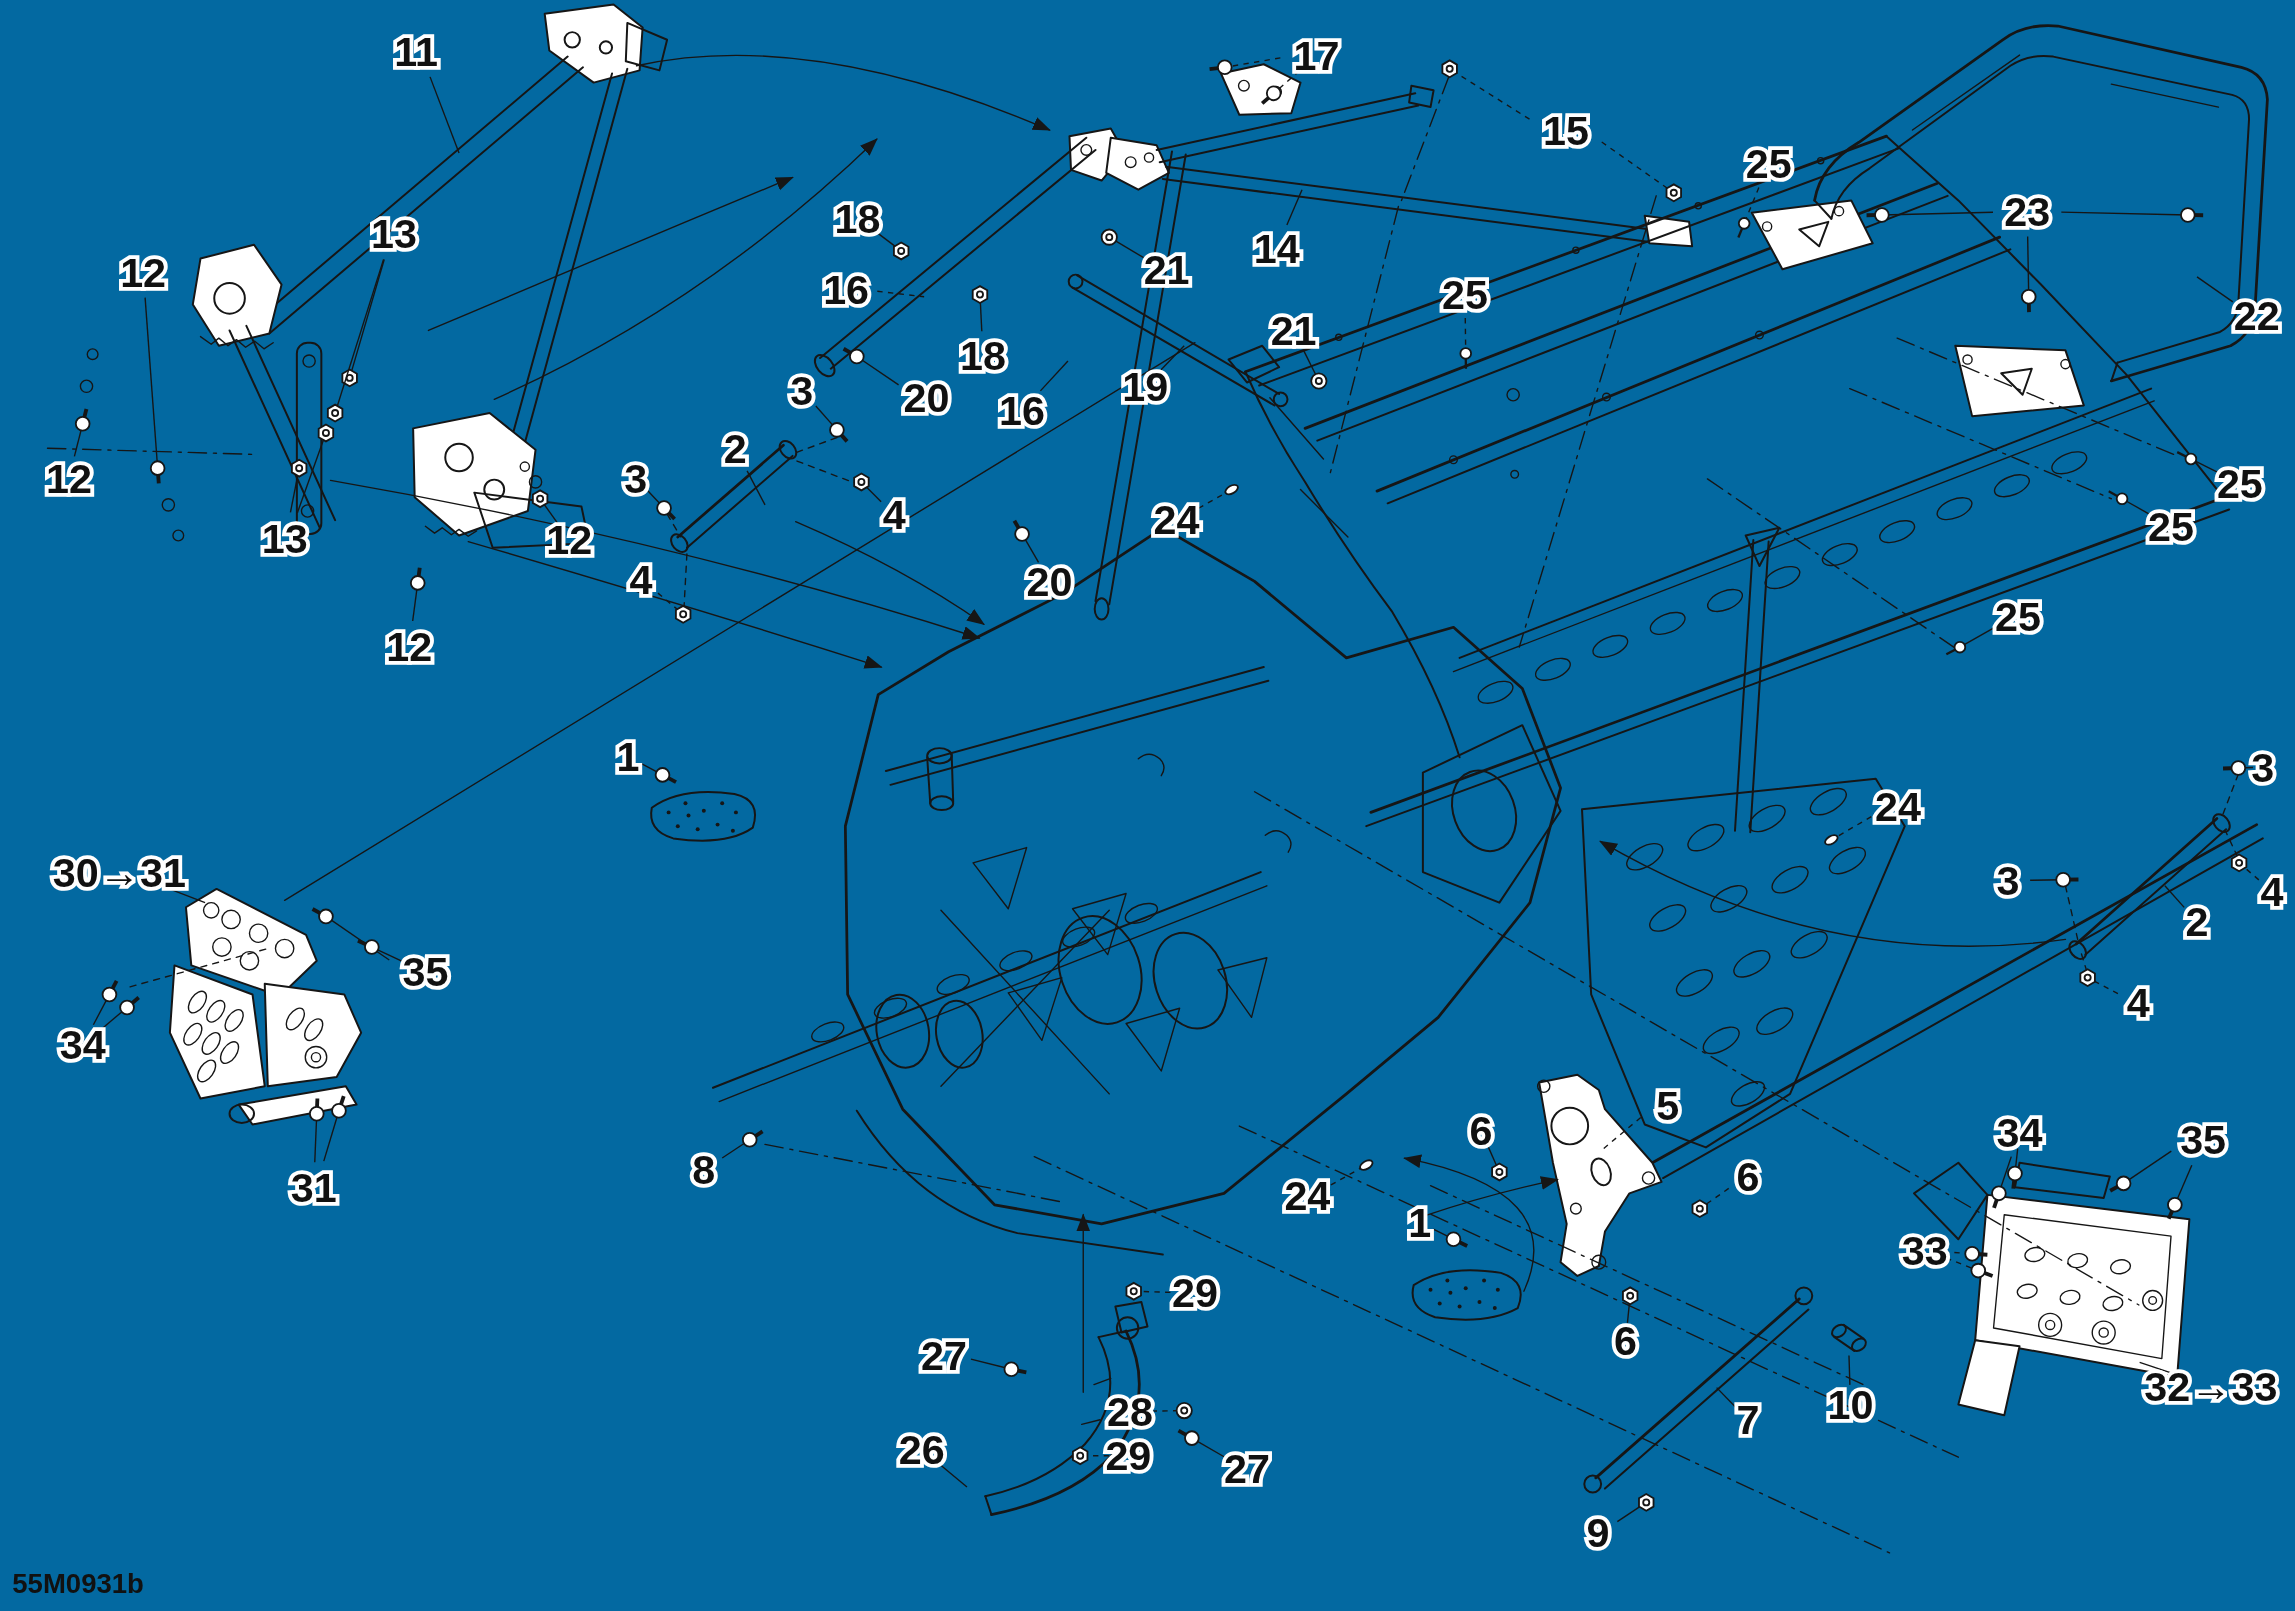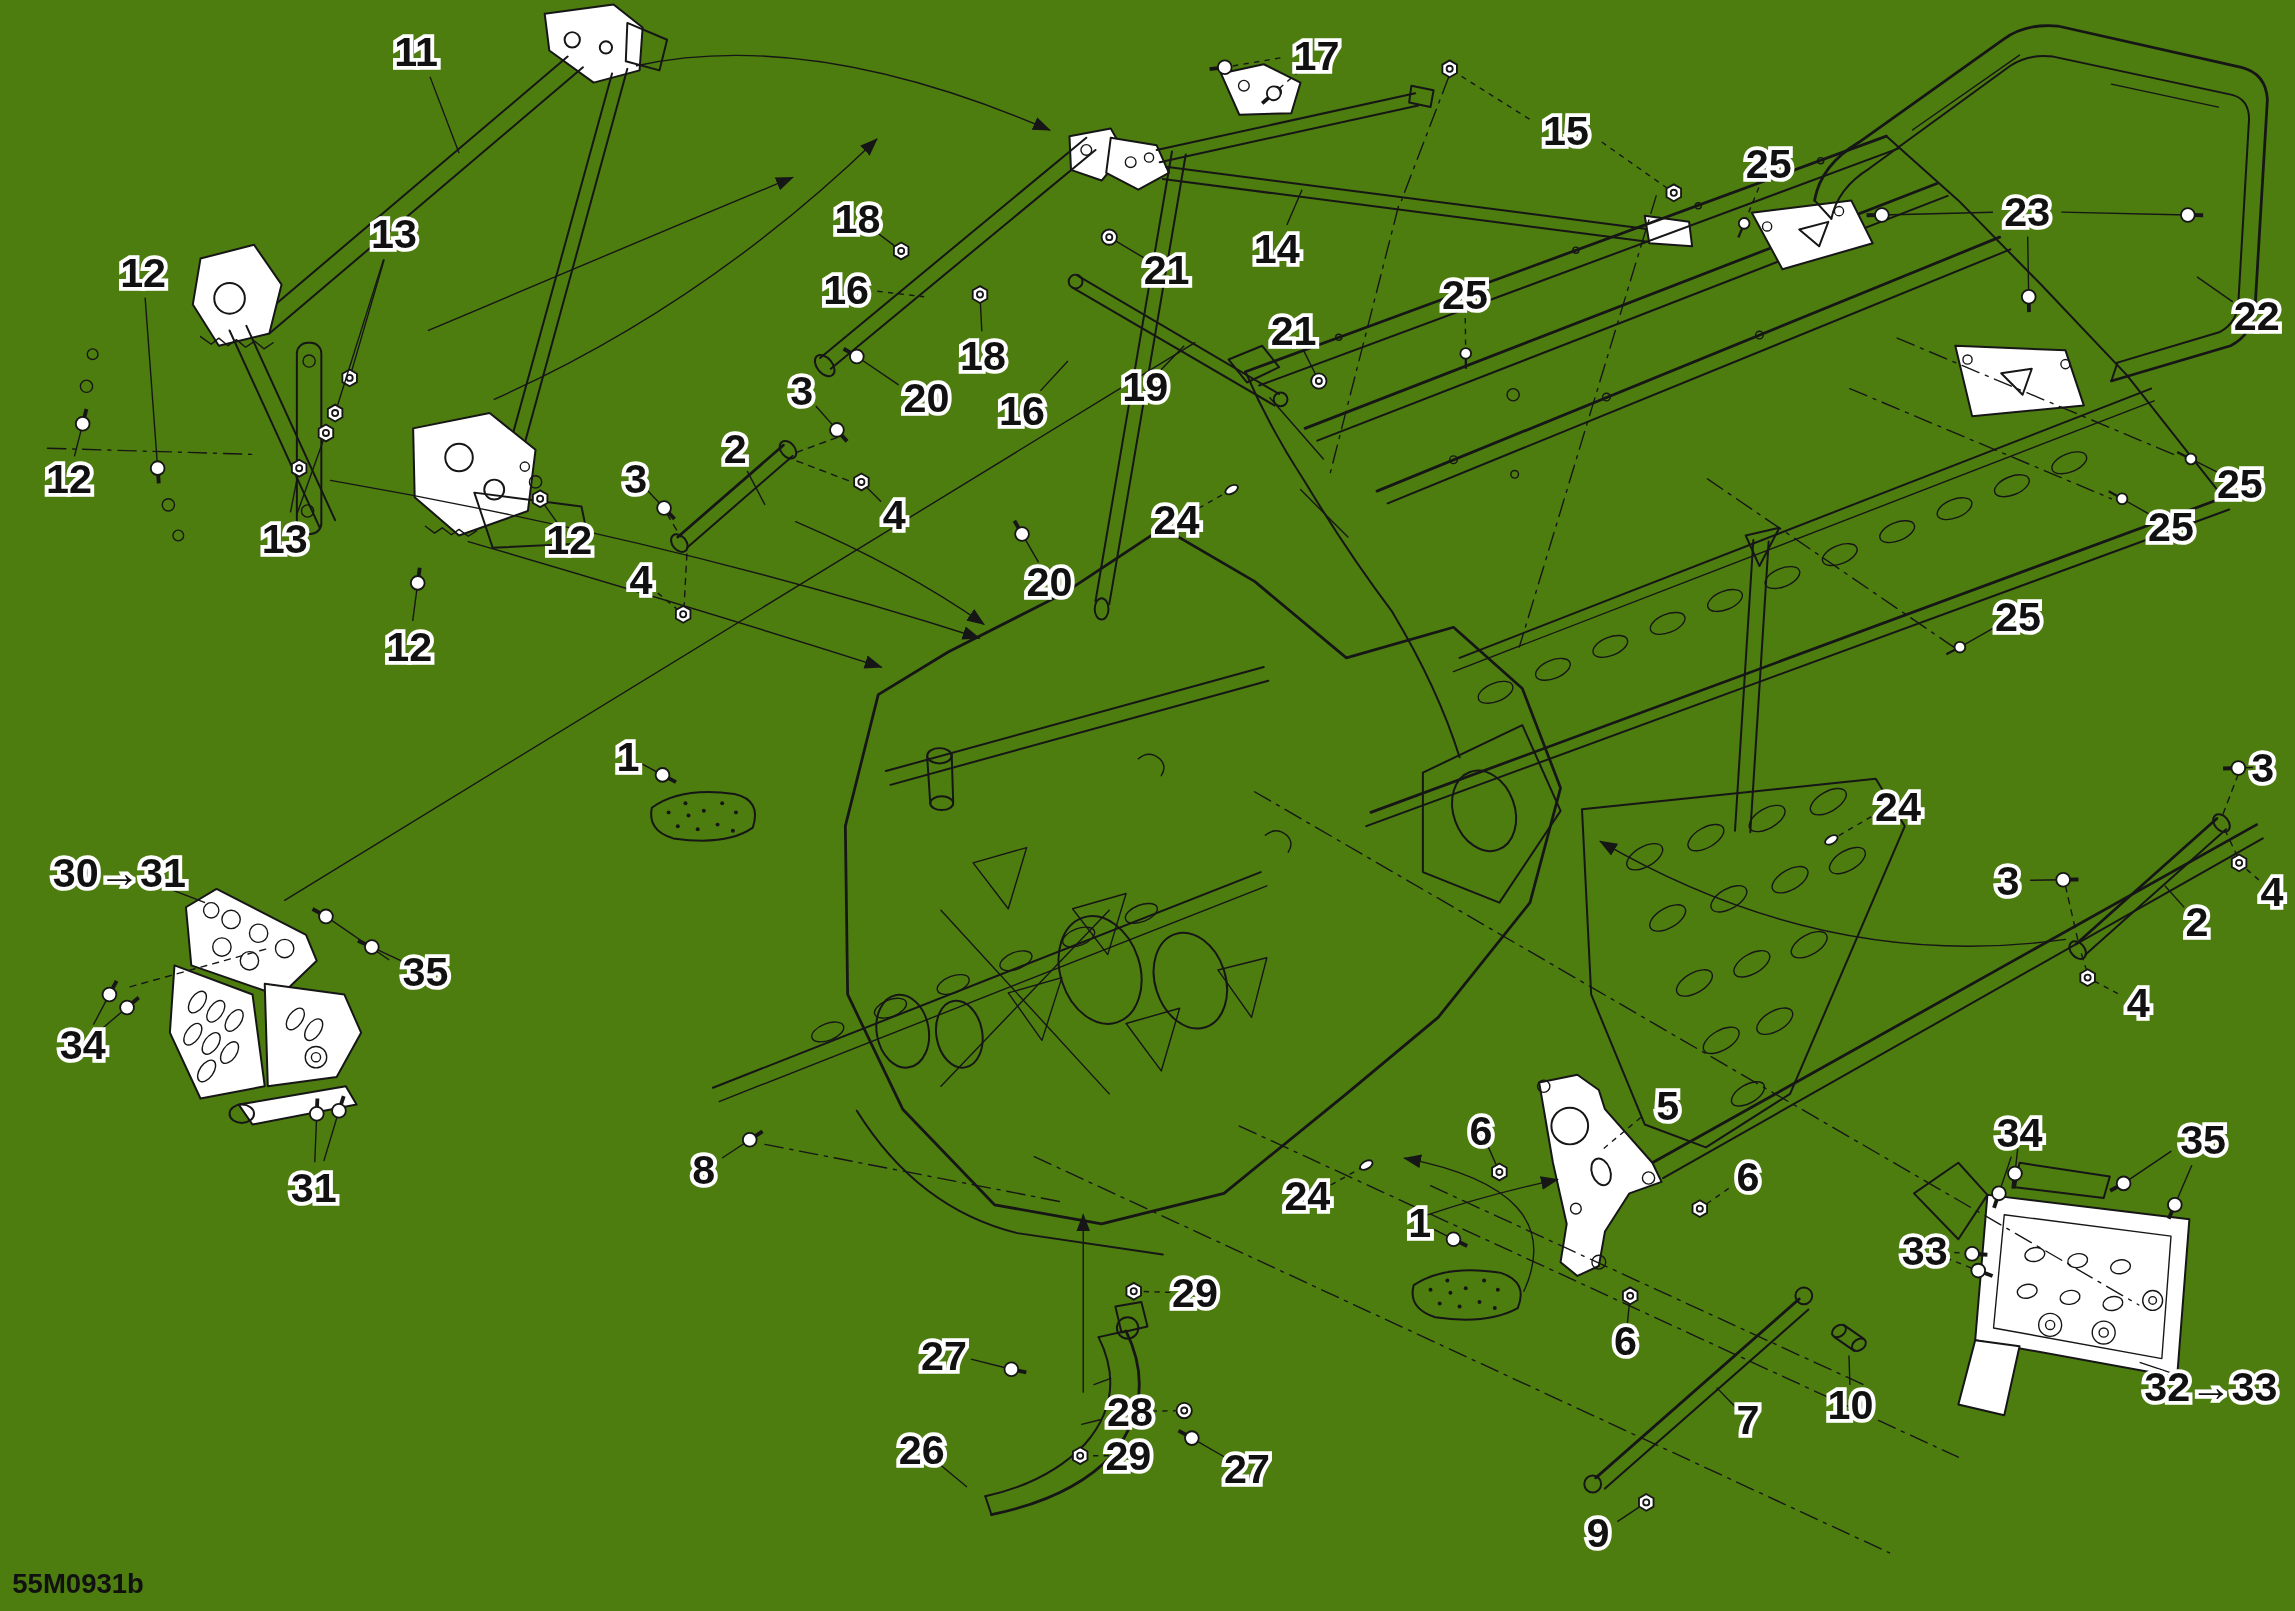--- a/index.html
+++ b/index.html
@@ -1,16 +1,16 @@
 <!DOCTYPE html>
 <html style="font-size:12.2px"><head>
 <meta charset="utf-8">
 <style>
   html,body{margin:0;padding:0;background:#fff;}
-  .stage{position:relative;width:2295px;height:1611px;background:#4d7c0f;overflow:hidden;}
+  .stage{position:relative;width:2295px;height:1611px;background:#0369a1;overflow:hidden;}
   svg{display:block;width:2295px;height:1611px;}
   .a{fill:none;stroke:#161616;stroke-width:2.6;stroke-linecap:round;stroke-linejoin:round;}
   .thin{stroke-width:1.8;}
   .thick{stroke-width:3.6;}
   .wfill{fill:#fff;stroke:#161616;stroke-width:2.6;stroke-linejoin:round;}
   .dd{stroke-dasharray:24 9 4 9;}
   .dsh{stroke-dasharray:8 8;}
   .lbl{font-family:"Liberation Sans","DejaVu Sans",sans-serif;font-weight:700;font-size:54px;fill:#111;
        text-anchor:middle;paint-order:stroke;stroke:#fff;stroke-width:10px;}
   .code{font-family:"Liberation Sans","DejaVu Sans",sans-serif;font-weight:600;font-size:36px;fill:#111;

